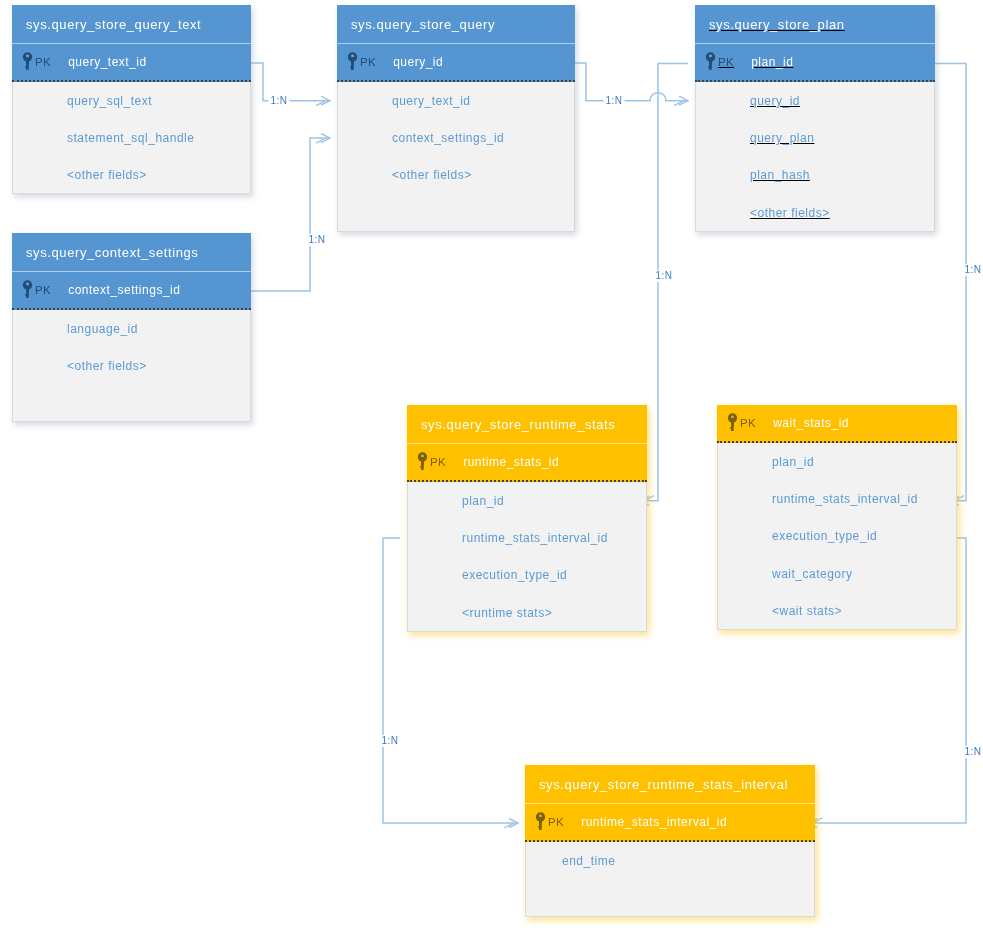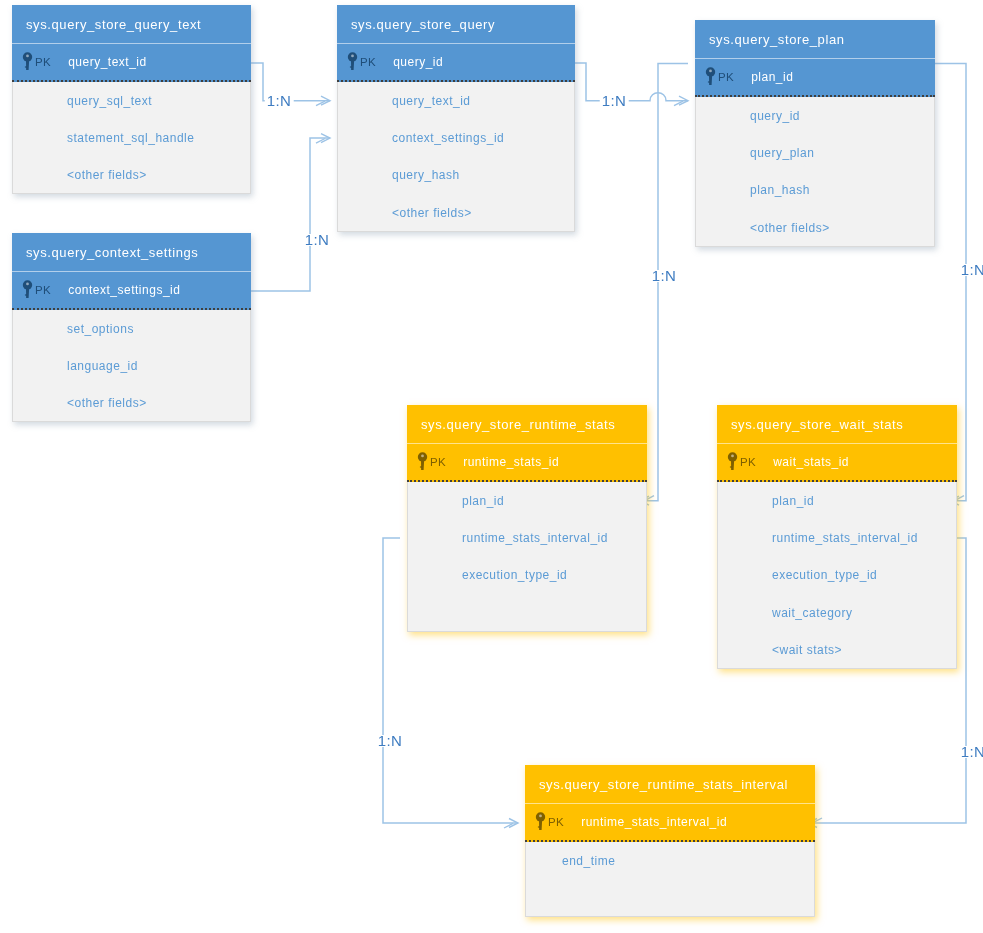--- a/index.html
+++ b/index.html
@@ -26,21 +26,21 @@
   .pk-label { font-size:11.5px; letter-spacing:0.4px; margin-left:1px; }
   .blue  .pk-label { color:#1F4E79; }
   .orange .pk-label{ color:#7F6000; }
   .pk-field { color:#ffffff; font-size:12px; letter-spacing:0.5px; margin-left:17px; }
 
   .tbody { background:#F2F2F2; border:1px solid #DADADA; border-top:none; box-sizing:border-box; }
   .frow { display:flex; align-items:center; padding-left:54px; color:#5B9BD5;
           font-size:12px; letter-spacing:0.5px; white-space:nowrap; }
 
   .rel-label { position:absolute; transform:translate(-50%,-50%);
-               background:#ffffff; color:#3E7CC1; font-size:15px;
+               background:#ffffff; color:#3E7CC1; font-size:10px;
                letter-spacing:0.4px; padding:0 2px; line-height:12px; }
 </style>
 </head>
 <body>
 
 <svg id="wires" width="983" height="933" viewBox="0 0 983 933" xmlns="http://www.w3.org/2000/svg">
   <defs>
     <marker id="many" markerWidth="20" markerHeight="14" refX="17" refY="6" orient="auto" markerUnits="userSpaceOnUse">
       <path d="M8,1.5 L17,6 L8,10.5" fill="none" stroke="#9DC3E6" stroke-width="1.4"></path>
       <path d="M3,11 L12,6.4" fill="none" stroke="#9DC3E6" stroke-width="1.4"></path>
@@ -86,25 +86,24 @@
             <circle cx="6.5" cy="3.9" r="1.4" fill="rgba(255,255,255,0.5)"></circle>
             <path d="M5,9 L8.1,9 L7.6,18 L5.1,18 L5.1,16 L3.6,15 L5.1,14 Z" fill="#1F4E79"></path>
           </svg>
         </span>
         <span class="pk-label">PK</span>
         <span class="pk-field">query_id</span>
       </div>
       <div class="tbody" style="height: 149.6px;">
         <div class="frow" style="height: 37.4px;">query_text_id</div>
         <div class="frow" style="height: 37.4px;">context_settings_id</div>
-        <div class="frow" style="height: 37.4px;">query_hash</div>
-        <div class="frow" style="height: 37.4px;">&lt;other fields&gt;</div>
-      </div>
-    </div>
-    <div class="tbl blue" style="left: 688px; top: 20px; width: 240px;">
+        <div class="frow" style="height: 37.4px;">&lt;other fields&gt;</div>
+      </div>
+    </div>
+    <div class="tbl blue" style="left: 688px; top: 5px; width: 240px; text-decoration: underline;">
       <div class="hdr" style="height: 39px;">sys.query_store_plan</div>
       <div class="pkrow" style="height: 38px;">
         <span style="display: inline-flex;">
           <svg width="13" height="21" viewBox="0 0 13 21" style="flex:0 0 auto">
             <circle cx="6.5" cy="5" r="4.7" fill="#1F4E79"></circle>
             <circle cx="6.5" cy="3.9" r="1.4" fill="rgba(255,255,255,0.5)"></circle>
             <path d="M5,9 L8.1,9 L7.6,18 L5.1,18 L5.1,16 L3.6,15 L5.1,14 Z" fill="#1F4E79"></path>
           </svg>
         </span>
         <span class="pk-label">PK</span>
@@ -124,21 +123,20 @@
           <svg width="13" height="21" viewBox="0 0 13 21" style="flex:0 0 auto">
             <circle cx="6.5" cy="5" r="4.7" fill="#1F4E79"></circle>
             <circle cx="6.5" cy="3.9" r="1.4" fill="rgba(255,255,255,0.5)"></circle>
             <path d="M5,9 L8.1,9 L7.6,18 L5.1,18 L5.1,16 L3.6,15 L5.1,14 Z" fill="#1F4E79"></path>
           </svg>
         </span>
         <span class="pk-label">PK</span>
         <span class="pk-field">context_settings_id</span>
       </div>
       <div class="tbody" style="height: 112.2px;">
-        <div class="frow" style="height: 37.4px;">set_options</div>
         <div class="frow" style="height: 37.4px;">language_id</div>
         <div class="frow" style="height: 37.4px;">&lt;other fields&gt;</div>
       </div>
     </div>
     <div class="tbl orange" style="left: 400px; top: 405px; width: 240px;">
       <div class="hdr" style="height: 39px;">sys.query_store_runtime_stats</div>
       <div class="pkrow" style="height: 38px;">
         <span style="display: inline-flex;">
           <svg width="13" height="21" viewBox="0 0 13 21" style="flex:0 0 auto">
             <circle cx="6.5" cy="5" r="4.7" fill="#7F6000"></circle>
@@ -146,24 +144,24 @@
             <path d="M5,9 L8.1,9 L7.6,18 L5.1,18 L5.1,16 L3.6,15 L5.1,14 Z" fill="#7F6000"></path>
           </svg>
         </span>
         <span class="pk-label">PK</span>
         <span class="pk-field">runtime_stats_id</span>
       </div>
       <div class="tbody" style="height: 149.6px;">
         <div class="frow" style="height: 37.4px;">plan_id</div>
         <div class="frow" style="height: 37.4px;">runtime_stats_interval_id</div>
         <div class="frow" style="height: 37.4px;">execution_type_id</div>
+        <div class="frow" style="height: 37.4px;">&lt;runtime stats&gt;</div>
       </div>
     </div>
     <div class="tbl orange" style="left: 710px; top: 405px; width: 240px;">
-      <div class="hdr" style="height: 39px;">sys.query_store_wait_stats</div>
       <div class="pkrow" style="height: 38px;">
         <span style="display: inline-flex;">
           <svg width="13" height="21" viewBox="0 0 13 21" style="flex:0 0 auto">
             <circle cx="6.5" cy="5" r="4.7" fill="#7F6000"></circle>
             <circle cx="6.5" cy="3.9" r="1.4" fill="rgba(255,255,255,0.5)"></circle>
             <path d="M5,9 L8.1,9 L7.6,18 L5.1,18 L5.1,16 L3.6,15 L5.1,14 Z" fill="#7F6000"></path>
           </svg>
         </span>
         <span class="pk-label">PK</span>
         <span class="pk-field">wait_stats_id</span>

